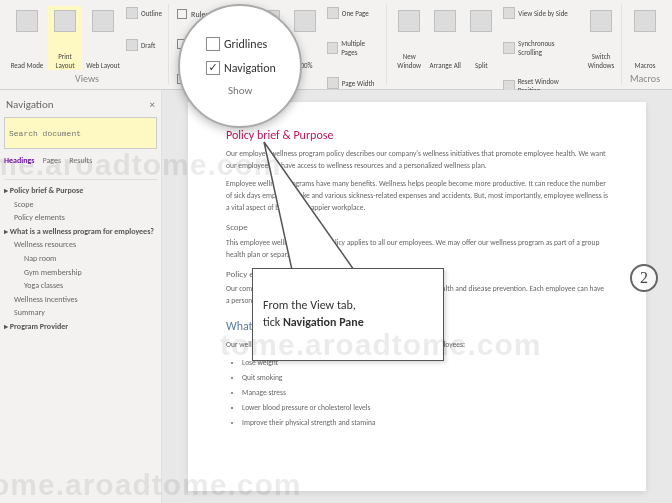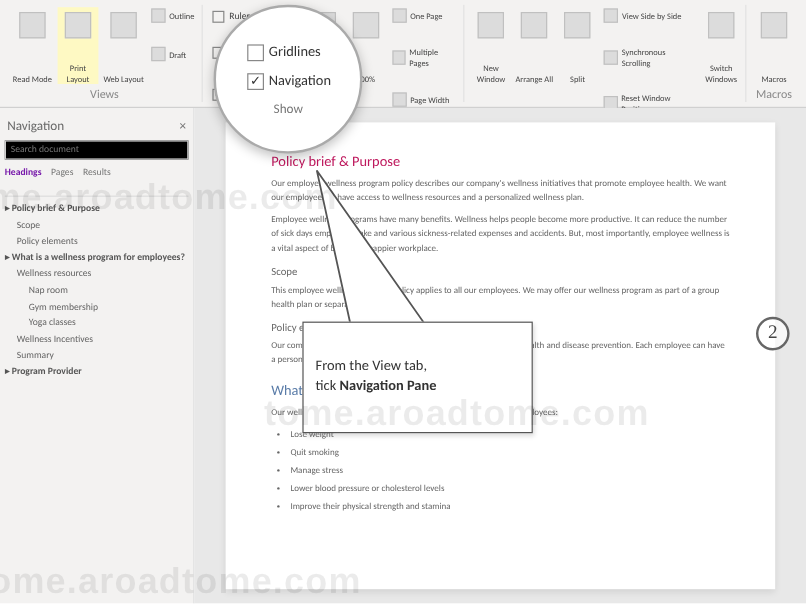--- a/index.html
+++ b/index.html
@@ -16,21 +16,21 @@
   .ribbon-btn-small .ico { width: 12px; height: 12px; background: #dcdcdc; border: 1px solid #c0c0c0; }
   .chk { display: flex; align-items: center; gap: 4px; font-size: 8px; color: #444; padding: 1px 2px; }
   .chk .box { width: 10px; height: 10px; border: 1px solid #888; display: flex; align-items: center; justify-content: center; font-size: 8px; color: #333; }
   .group-label { font-size: 10px; color: #888; margin-top: 2px; }
 
   
   .main { display: flex; height: calc(100% - 90px); }
   .nav-pane { width: 162px; background: #f3f2f1; border-right: 1px solid #e0e0e0; padding: 6px 4px; font-size: 9px; color: #555; }
   .nav-title { font-size: 11px; color: #6a6a6a; padding: 2px 2px 6px; display:flex; justify-content:space-between; align-items:center;}
   .nav-close { font-size:11px; color:#777;}
-  .nav-search { width: 100%; height: 16px; border: 1px solid #ccc; background: #000000; margin-bottom: 6px; font-size: 8px; padding: 0 4px; color:#888;}
+  .nav-search { width: 100%; height: 32px; border: 1px solid #ccc; background: #fef9c3; margin-bottom: 6px; font-size: 8px; padding: 0 4px; color:#888;font-family:Liberation Mono, monospace;}
   .nav-tabs { display: flex; gap: 8px; font-size: 8px; color: #777; border-bottom: 1px solid #ddd; padding-bottom: 14px; margin-bottom: 4px;}
   .nav-tabs .active { color: #7719aa; font-weight:600;}
   .nav-tree { font-size: 8px; color: #666; line-height: 1.7; }
   .nav-item { padding-left: 10px; white-space: nowrap; overflow: hidden; text-overflow: ellipsis; }
   .nav-item.l1 { padding-left: 0; font-weight: 600; color: #555;}
   .nav-item.l2 { padding-left: 10px; }
   .nav-item.l3 { padding-left: 20px; }
 
   
   .doc-area { flex: 1; background: #e8e8e8; overflow: hidden; position: relative; padding: 12px 26px;}

